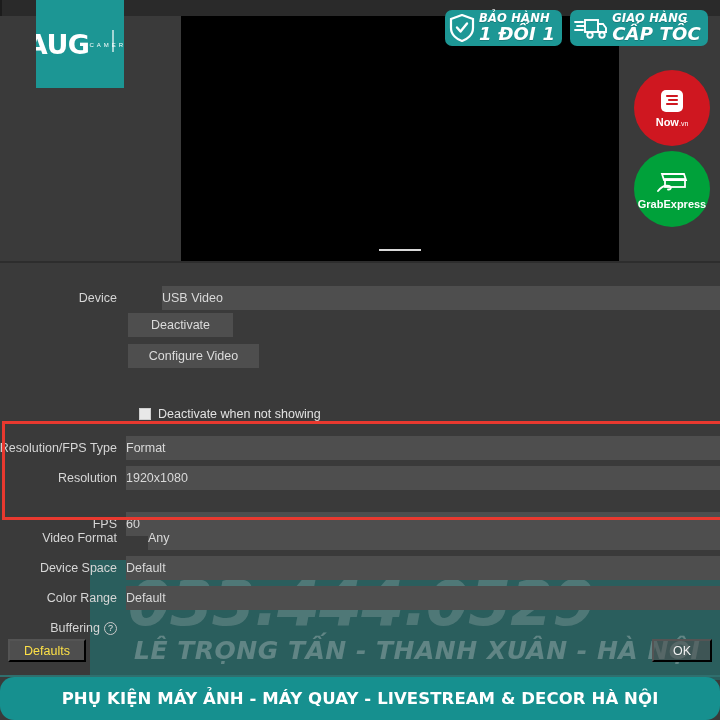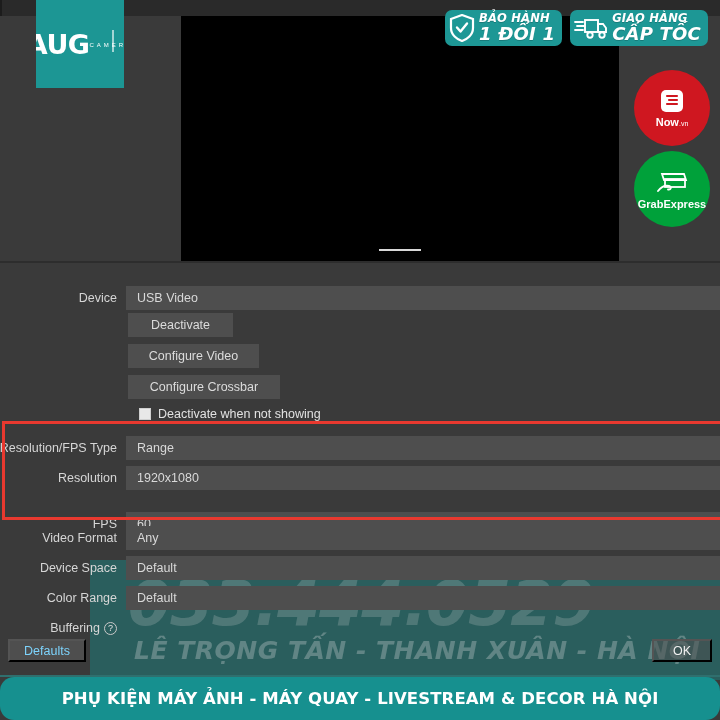--- a/index.html
+++ b/index.html
@@ -156,21 +156,20 @@
     line-height: 1;
   }
   .field {
     flex: 1;
     margin-right: 0px;
     height: 24px;
     background: #4e4e4e;
     color: #d9d9d9;
     font-size: 12.5px;
     display: flex; align-items: center;
-    padding-left: 11px;
   }
   .btn {
     background: #4e4e4e;
     color: #dcdcdc;
     font-size: 12.5px;
     height: 24px;
     display: flex; align-items: center; justify-content: center;
     border: 0;
   }
   .btn-deactivate      { position: absolute; left: 128px; top: 313px; width: 105px; }
@@ -233,21 +232,21 @@
     width: 630px; height: 120px;
     background: rgba(22,145,144,.42);
     z-index: 3;
   }
 
   
   .btn-defaults {
     position: absolute; left: 8px; top: 639px;
     width: 78px; height: 23px;
     background: #4e4e4e;
-    color: #7dd3fc;
+    color: #fde047;
     font-size: 12.5px;
     display: flex; align-items: center; justify-content: center;
     z-index: 10;
   }
   .btn-ok {
     position: absolute; left: 652px; top: 639px;
     width: 60px; height: 23px;
     background: rgba(78,78,78,.55);
     color: #f0f0f0;
     font-size: 12.5px;
@@ -357,60 +356,59 @@
         <path d="M6 5 H28 L30 11 H8 Z" fill="none" stroke="#ffffff" stroke-width="1.8"></path>
         <rect x="9" y="10" width="20" height="8" fill="none" stroke="#ffffff" stroke-width="1.8"></rect>
         <path d="M2 22 C5 18 9 16 13 17 C16 17.8 15 21 12 20.5" fill="none" stroke="#ffffff" stroke-width="1.9" stroke-linecap="round"></path>
       </svg>
     </span>
     <span class="circ-label">GrabExpress</span>
   </div>
 
   <div class="form">
 
-    <div class="row" style="top:20px;">
+    <div class="row" style="top:20px;gap:36px;">
       <div class="row-label">Device</div>
       <div class="field">USB Video</div>
     </div>
 
   </div>
 
   <button class="btn btn-configvideo">Configure Video</button>
   <button class="btn btn-deactivate">Deactivate</button>
-  <button class="btn btn-configcrossbar">Configure Crossbar</button>
 
   <div class="chk-row">
     <span class="chk-box"></span>
     <span class="chk-label">Deactivate when not showing</span>
   </div>
 
   <div class="wm-tealband"></div>
   <div class="wm-phone">033.444.0529</div>
   <div class="wm-addr">LÊ TRỌNG TẤN - THANH XUÂN - HÀ NỘI</div>
 
   <div id="prop-rows">
       <div class="row" style="top: 433px; z-index: 8;">
         <div class="row-label">
           <span>Resolution/FPS Type</span>
         </div>
-        <div class="field">Range</div>
+        <div class="field">Format</div>
       </div>
       <div class="row" style="top: 463px; z-index: 8;">
         <div class="row-label">
           <span>Resolution</span>
         </div>
         <div class="field">1920x1080</div>
       </div>
       <div class="row" style="top: 509px; z-index: 8;">
         <div class="row-label">
           <span>FPS</span>
         </div>
         <div class="field">60</div>
       </div>
-      <div class="row" style="top: 523px; z-index: 8;">
+      <div class="row" style="top: 523px; z-index: 8; gap: 22px;">
         <div class="row-label">
           <span>Video Format</span>
         </div>
         <div class="field">Any</div>
       </div>
       <div class="row" style="top: 553px; z-index: 8;">
         <div class="row-label">
           <span>Device Space</span>
         </div>
         <div class="field">Default</div>

